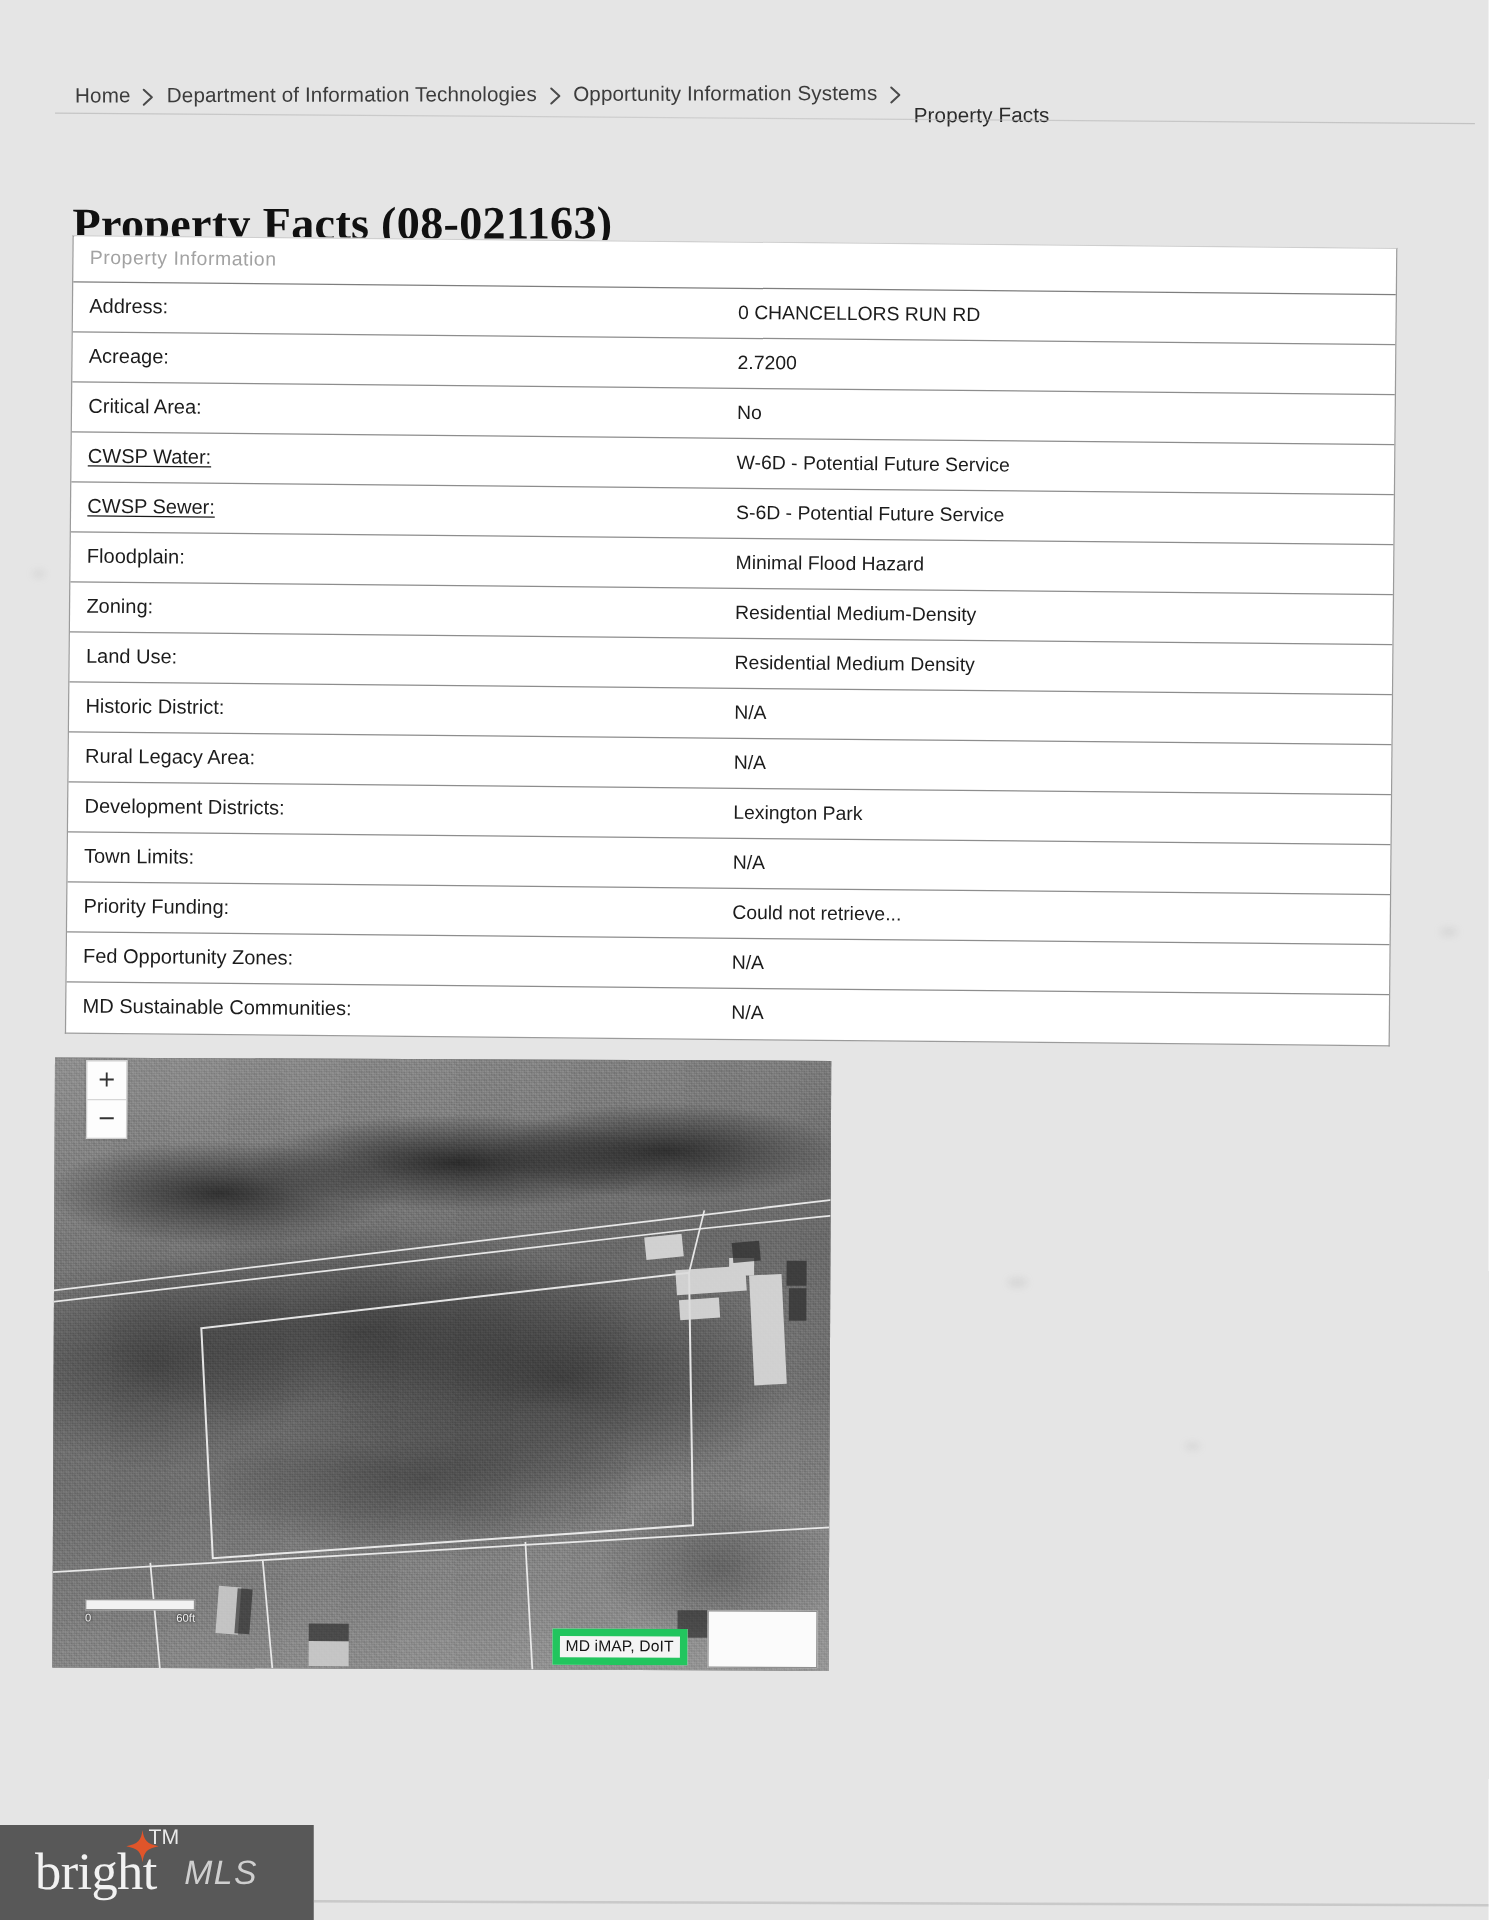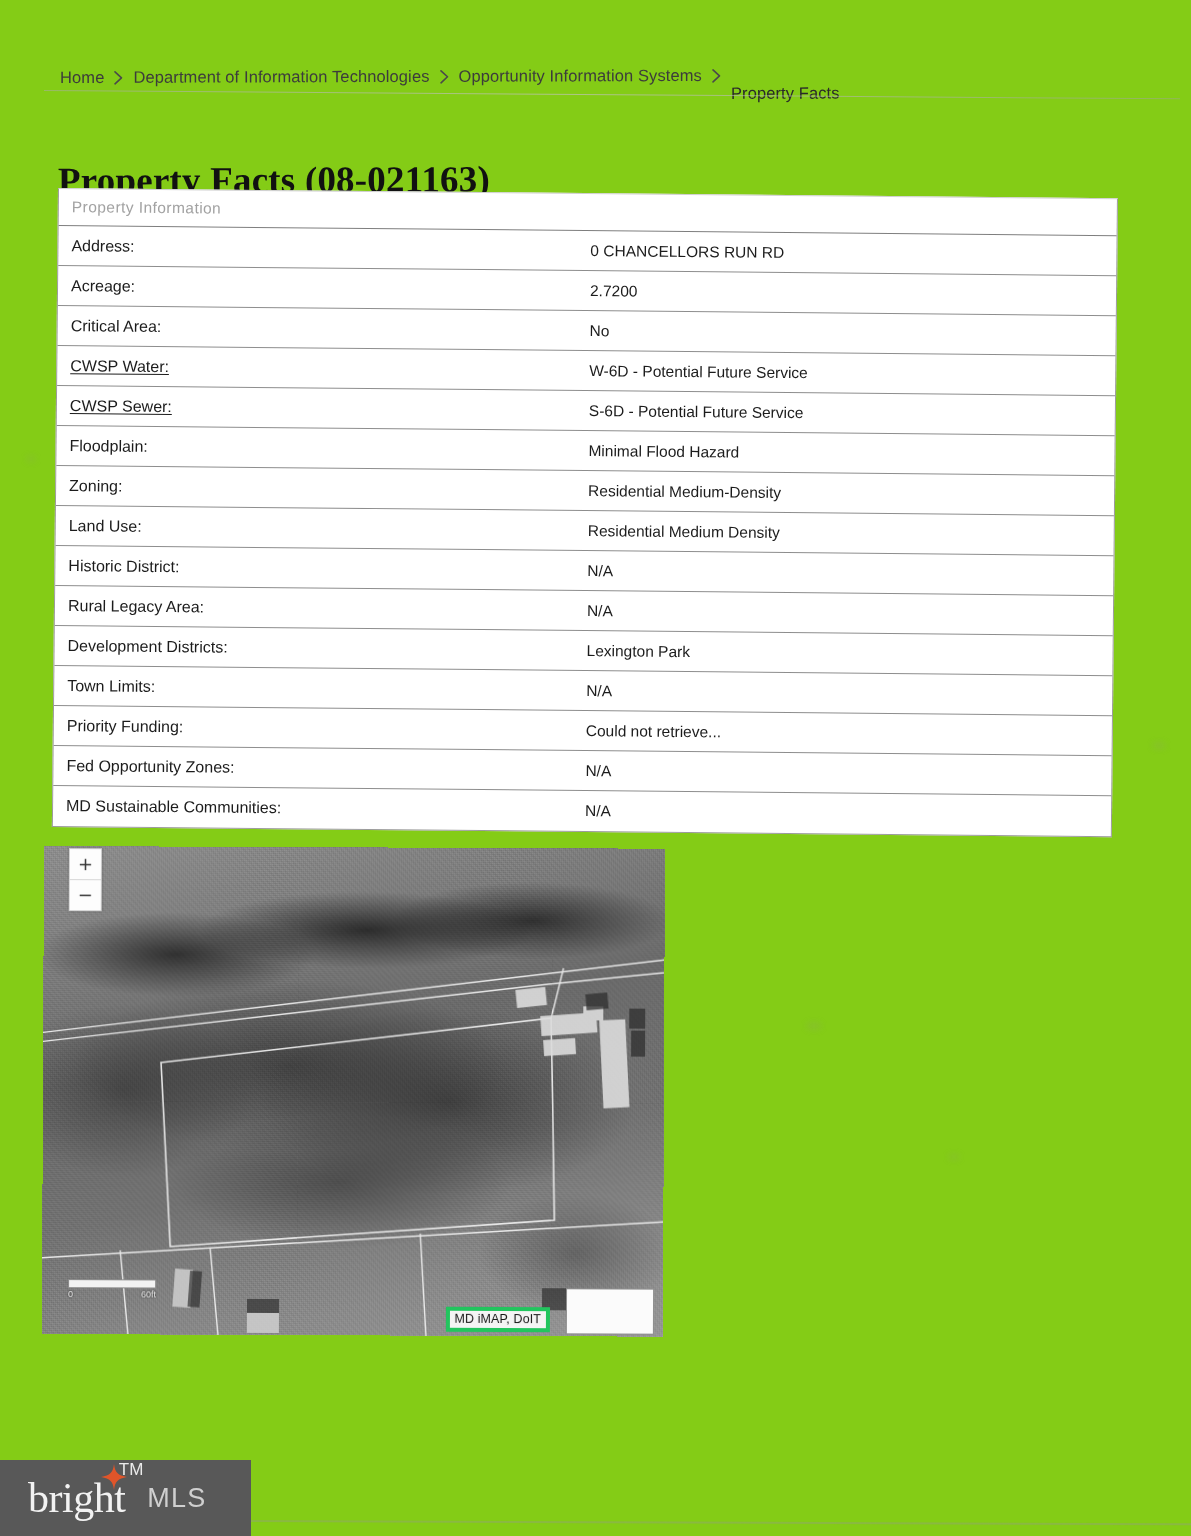--- a/index.html
+++ b/index.html
@@ -14,21 +14,21 @@
     overflow: hidden;
     font-family: "Liberation Sans", sans-serif;
     color: #1d1d1d;
     -webkit-font-smoothing: antialiased;
   }
 
   
   .page {
     position: absolute;
     inset: 0;
-    background: #84cc16;
+    background: #e5e5e5;
     padding-left: 44px;
   }
 
   
   .breadcrumb {
     position: absolute;
     left: 60px;
     top: 50px;
     display: flex;
     align-items: center;
@@ -209,21 +209,21 @@
     margin-top: 1px;
     text-shadow: 0 0 2px #000;
   }
 
   
   .map-attr {
     position: absolute;
     right: 113px;
     bottom: 4px;
     background: #f4f4f4;
-    border: 4px solid #22c55e;
+    border: 6px solid #22c55e;
     padding: 1px 5px 2px 5px;
     font-size: 12.5px;
     color: #151515;
     letter-spacing: .1px;
     white-space: nowrap;
   }
   .map-logo-box {
     position: absolute;
     right: 9px;
     bottom: 2px;
@@ -271,20 +271,21 @@
     font-size: 17px;
     color: #eaeaea;
     letter-spacing: 0;
   }
   .mls-tag {
     margin-left: 22px;
     font-family: "Liberation Sans", sans-serif;
     font-size: 27px;
     color: #cfcfcf;
     letter-spacing: 1.2px;
+    font-style: italic;
   }
   .footer-edge {
     position: absolute;
     left: 251px;
     top: 1520px;
     width: 940px;
     height: 2px;
     background: rgba(150,150,150,.35);
     transform: rotate(0.2deg);
     transform-origin: left center;

